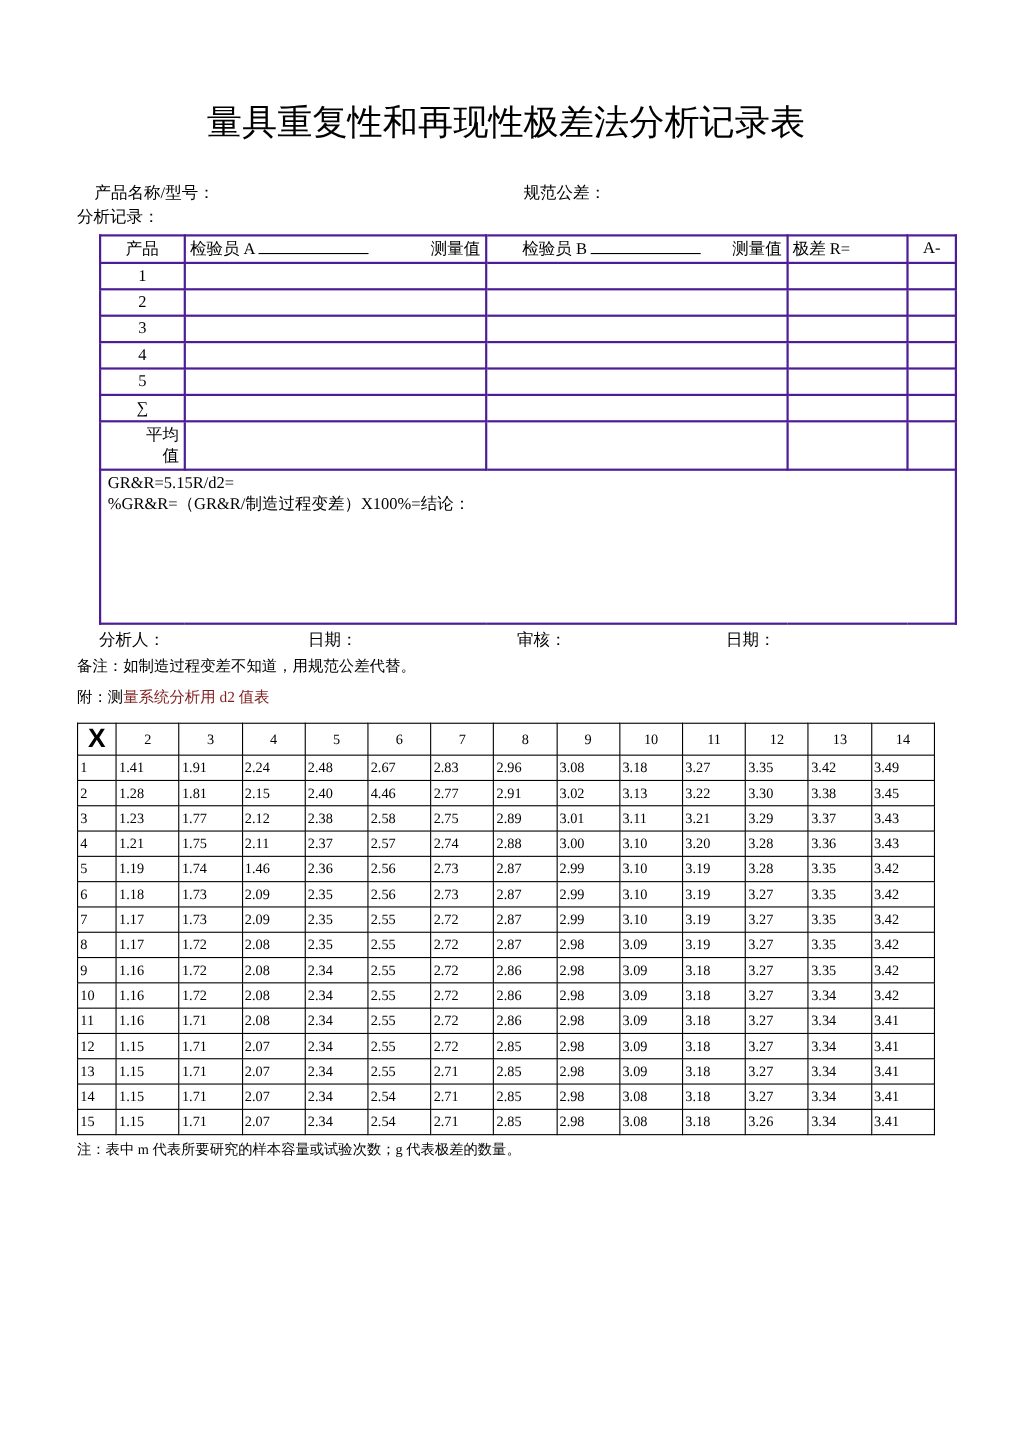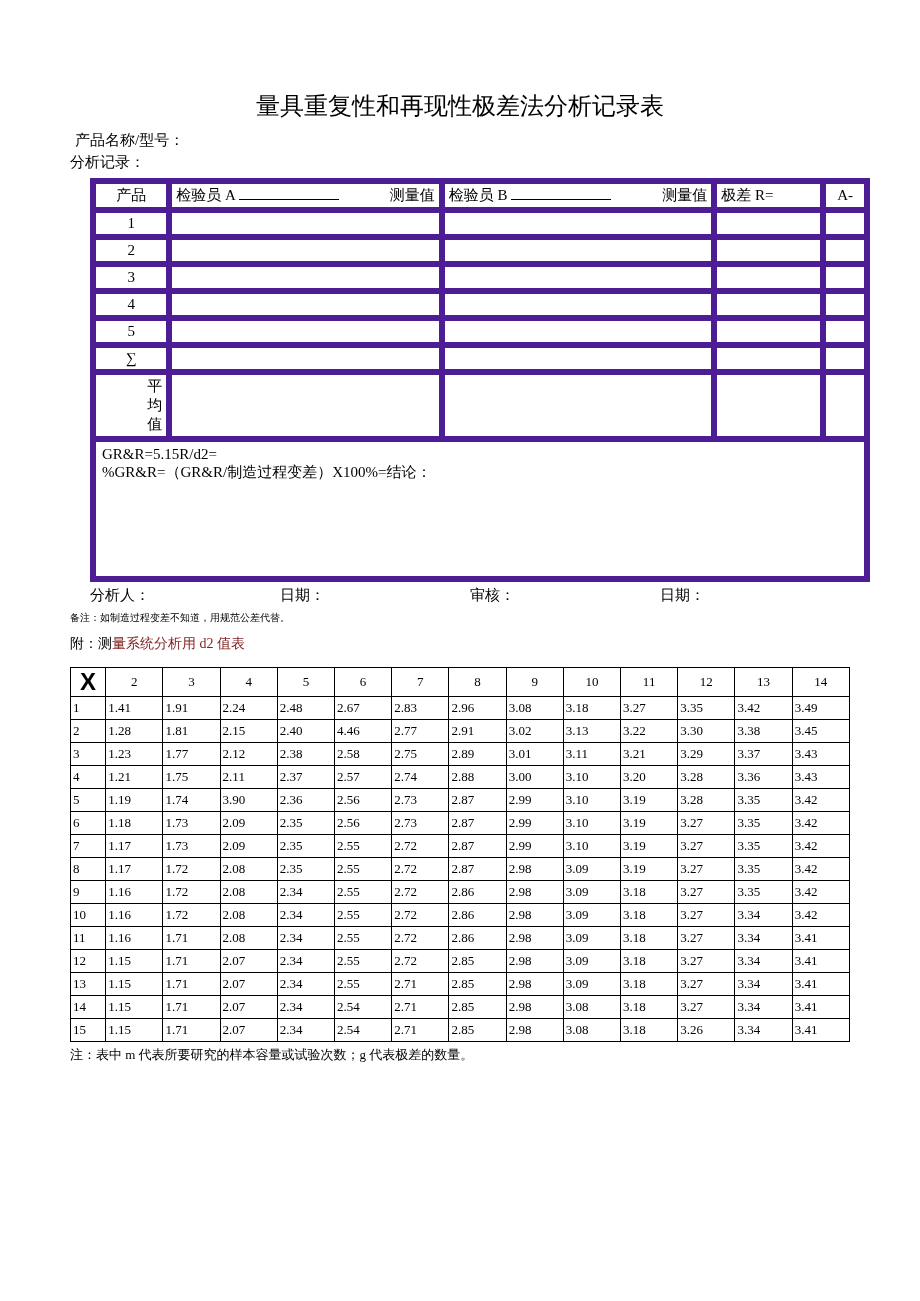--- a/index.html
+++ b/index.html
@@ -1,54 +1,55 @@
 <!DOCTYPE html>
 <html><head>
 <meta charset="utf-8">
 <style>
   * { box-sizing: border-box; }
   body { margin:0; padding:0; background:#fff; font-family:"SimSun","Songti SC",serif; color:#000; }
   .page { width:920px; min-height:1301px; padding:90px 70px 80px 70px; }
-  .title { text-align:center; font-size:24px; margin-bottom:9px; font-family:"SimSun",serif; }
+  .title { text-align:center; font-size:32px; margin-bottom:32px; font-family:"SimSun",serif; }
   .meta { font-size:15px; }
-  .meta-row { display:flex; margin:3px 5px;gap:32px; }
+  .meta-row { display:flex; margin:3px 16px;gap:32px; }
   .meta-row > div { flex:1; }
   .meta-single { margin:3px 0 6px 0; }
   .main-table { border-collapse:collapse; width:100%; margin-left:20px; }
-  .main-table td { border:6px solid #4c1d95; font-size:15px; padding:2px 4px; height:24px; }
+  .main-table td { border:2px solid #4c1d95; font-size:15px; padding:2px 4px; height:24px; }
   .main-table .prod { width:70px; text-align:center; }
   .main-table .colA { width:250px;margin-top:40px; }
-  .main-table .colB { width:250px; }
+  .main-table .colB { width:250px;text-align:center; }
   .main-table .colR { width:100px; }
   .main-table .colAX { width:40px; text-align:center; }
   .u { border-bottom:1px solid #000; display:inline-block; min-width:100px; }
   .main-table .formula-row td { height:140px; vertical-align:top; padding:4px 6px; }
   .sig-row { display:flex; font-size:15px; margin:4px 0 2px 20px; }
   .sig-row > div { flex:1; }
-  .note { font-size:10px; margin:6px 0 10px 0; }
+  .note { font-size:14px; margin:6px 0 10px 0; }
   .attach { font-size:14px; margin:6px 0 14px 0; }
   .red { color:#7f1d1d; }
   .d2 { border-collapse:collapse; width:100%; table-layout:fixed; }
   .d2 th, .d2 td { border:1px solid #000; font-size:13px; padding:0 2px; text-align:left; height:23px; vertical-align:middle; }
   .d2 .x-cell { font-size:24px; font-weight:900; text-align:center; font-family:Arial,sans-serif; vertical-align:middle; }
   .d2 th { font-weight:400; text-align:center; }
   .d2 .c0 { width:32px; }
   .d2 .cx { width:52px; }
   .footnote { font-size:13px; margin-top:4px; }
 </style>
 </head>
 <body>
 
 <div class="page">
 
   <div class="title">量具重复性和再现性极差法分析记录表</div>
 
   <div class="meta">
     <div class="meta-row">
       <div><span>产品名称/型号：</span></div>
+      <div><span>规范公差：</span></div>
     </div>
     <div class="meta-single">分析记录：</div>
   </div>
 
   <table class="main-table">
     <tbody>
         <tr>
       <td class="prod">产品</td>
       <td class="colA">
         <span>检验员 A</span>
@@ -214,21 +215,21 @@
           <td>3.10</td>
           <td>3.20</td>
           <td>3.28</td>
           <td>3.36</td>
           <td>3.43</td>
         </tr>
         <tr>
           <td class="c0">5</td>
           <td>1.19</td>
           <td>1.74</td>
-          <td>3.90</td>
+          <td>1.46</td>
           <td>2.36</td>
           <td>2.56</td>
           <td>2.73</td>
           <td>2.87</td>
           <td>2.99</td>
           <td>3.10</td>
           <td>3.19</td>
           <td>3.28</td>
           <td>3.35</td>
           <td>3.42</td>

